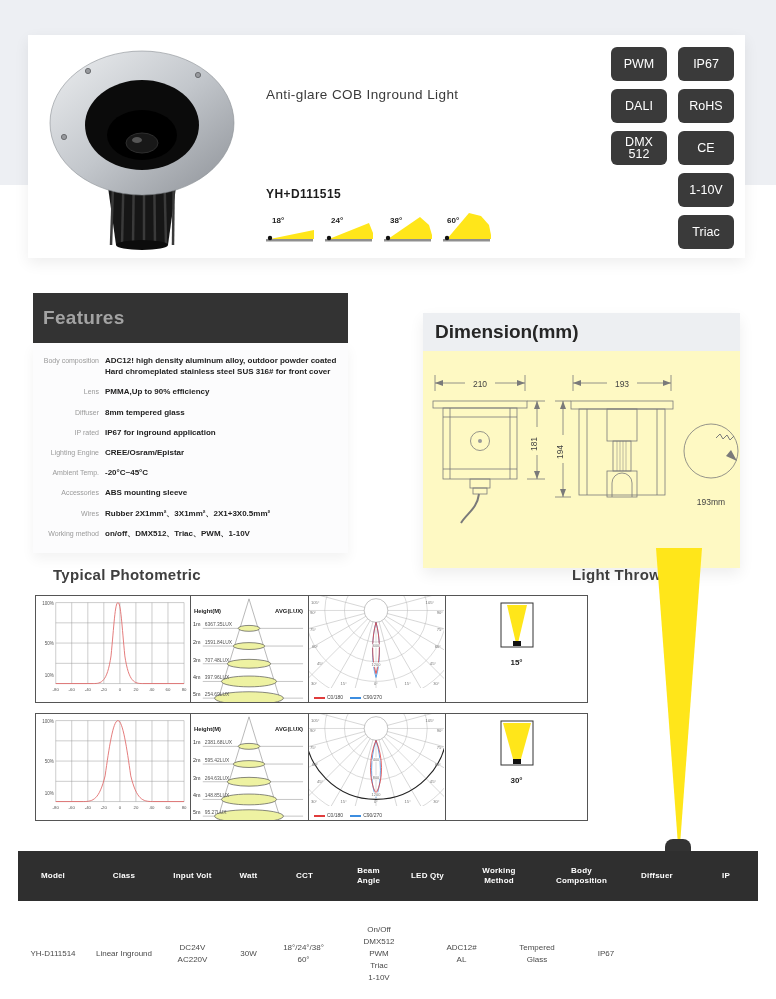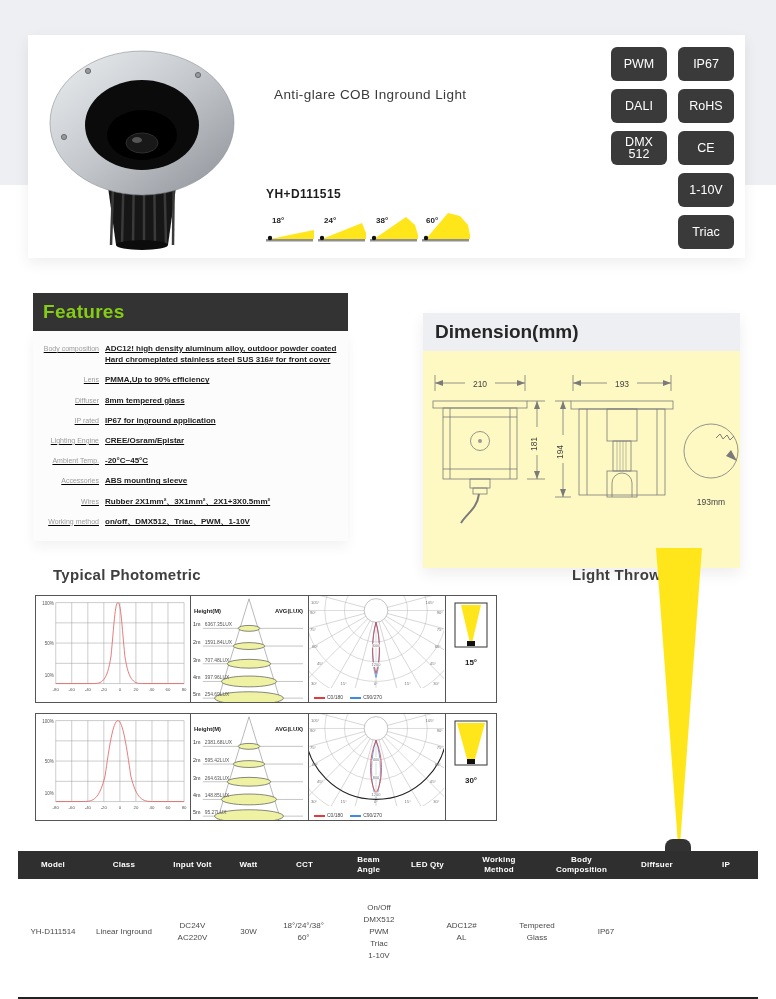--- a/index.html
+++ b/index.html
@@ -3,65 +3,65 @@
 <meta charset="utf-8">
 <style>
   * { margin:0; padding:0; box-sizing:border-box; }
   body { background:#fff; font-family:"Liberation Sans", sans-serif; }
   .page { position:relative; width:776px; height:999px; background:#fff; overflow:hidden; }
   .top-band { position:absolute; left:0; top:0; width:776px; height:185px; background:#edeff3; }
 
   
   .product-card { position:absolute; left:28px; top:35px; width:717px; height:223px; background:#fff; box-shadow:0 5px 14px rgba(0,0,0,.07); }
   .photo { position:absolute; left:14px; top:8px; }
-  .title { position:absolute; left:238px; top:52px; font-size:13.5px; color:#3a3a3a; letter-spacing:.4px;margin-left:8px; }
+  .title { position:absolute; left:238px; top:52px; font-size:13.5px; color:#3a3a3a; letter-spacing:.4px; }
   .model { position:absolute; left:238px; top:152px; font-size:12px; font-weight:bold; color:#1d1d1d; letter-spacing:.4px; }
-  .beams { position:absolute; left:236px; top:176px; display:flex; gap:0; }
+  .beams { position:absolute; left:236px; top:176px; display:flex; gap:7px; }
   .badge { position:absolute; width:56px; height:34px; background:#3a3a3a; color:#fff; border-radius:6px;
            display:flex; align-items:center; justify-content:center; font-size:12.5px; text-align:center;
            white-space:pre-line; line-height:1.0; }
   .b1{left:583px;top:12px}.b2{left:650px;top:12px}.b3{left:583px;top:54px}.b4{left:650px;top:54px}
   .b5{left:583px;top:96px}.b6{left:650px;top:96px}.b7{left:650px;top:138px}.b8{left:650px;top:180px}
 
   
   .features { position:absolute; left:33px; top:293px; width:315px; }
-  .features-header { height:38px; background:#333; color:#84cc16; display:flex; align-items:center;
+  .features-header { height:50px; background:#333; color:#a3a3a3; display:flex; align-items:center;
                      padding-left:10px; font-size:19px; font-weight:bold; letter-spacing:.3px; }
   .features-body { background:#fcfcfd; box-shadow:0 6px 12px rgba(0,0,0,.05); padding:12px 4px 14px 0;
-                   display:grid; grid-template-columns:66px 1fr; column-gap:6px; row-gap:9px;text-decoration:underline; }
+                   display:grid; grid-template-columns:66px 1fr; column-gap:6px; row-gap:9px; }
   .f-label { font-size:7px; color:#9a9a9a; text-align:right; padding-top:2px; }
   .f-value { font-size:8px; font-weight:bold; color:#222; white-space:pre-line; line-height:1.4; }
 
   
   .dim-card { position:absolute; left:423px; top:293px; width:317px; height:255px; background:#fef9c3; box-shadow:0 6px 14px rgba(0,0,0,.07);margin-top:20px; }
   .dim-header { height:38px; background:#edeff2; display:flex; align-items:center; padding-left:12px;
                 font-size:19px; font-weight:bold; color:#262626; }
   .dim-svg { display:block; margin-top:2px; }
 
   
   .sec-title { position:absolute; font-size:15px; font-weight:600; color:#3f3f3f; letter-spacing:.3px; }
   .st1 { left:53px; top:566px; } .st2 { left:572px; top:566px; }
-  .photo-box { position:absolute; left:35px; width:462px; height:108px; border:1px solid #555; display:flex; background:#fff; }
+  .photo-box { position:absolute; left:35px; width:553px; height:108px; border:1px solid #555; display:flex; background:#fff; }
   .pb1 { top:595px; } .pb2 { top:713px; }
   .p-chart { width:155px; border-right:1px solid #555; }
   .p-cone  { width:118px; border-right:1px solid #555; }
   .p-polar { width:137px; border-right:1px solid #555; position:relative; }
   .p-icon  { flex:1; display:flex; flex-direction:column; align-items:center; padding-top:5px; }
   .p-icon-label { font-size:8px; font-weight:bold; color:#222; margin-top:5px; }
   .polar-legend { position:absolute; left:5px; bottom:2px; display:flex; gap:7px; align-items:center; font-size:5px; color:#444; }
   .leg-swatch { display:inline-block; width:11px; height:2px; margin-right:2px; }
   .leg-red { background:#e03c3c; } .leg-blue { background:#3c8de0; }
 
   
   .throw-svg { position:absolute; left:640px; top:548px; }
   .throw-bump { position:absolute; left:665px; top:839px; width:26px; height:14px; background:#333; border-radius:8px 8px 0 0; }
 
   
   .spec-table { position:absolute; left:18px; top:851px; width:740px; height:148px; border-bottom:2px solid #222; }
-  .t-head { display:flex; height:28px; background:#2f2f2f; color:#fff; }
+  .t-head { display:flex; height:50px; background:#2f2f2f; color:#fff; }
   .t-body { display:flex; height:105px; background:#fff; color:#4a4a4a; }
   .t-cell { display:flex; align-items:center; justify-content:center; text-align:center;
             white-space:pre-line; font-size:8px; line-height:1.3; }
   .t-head .t-cell { font-weight:bold; letter-spacing:.2px; }
   .t-body .t-cell { line-height:1.5; }
   .c0{width:70px}.c1{width:72px}.c2{width:65px}.c3{width:47px}.c4{width:65px}.c5{width:63px}
   .c6{width:55px}.c7{width:88px}.c8{width:77px}.c9{width:74px}.c10{width:64px}
 
   svg text { font-family:"Liberation Sans", sans-serif; }
 </style>

